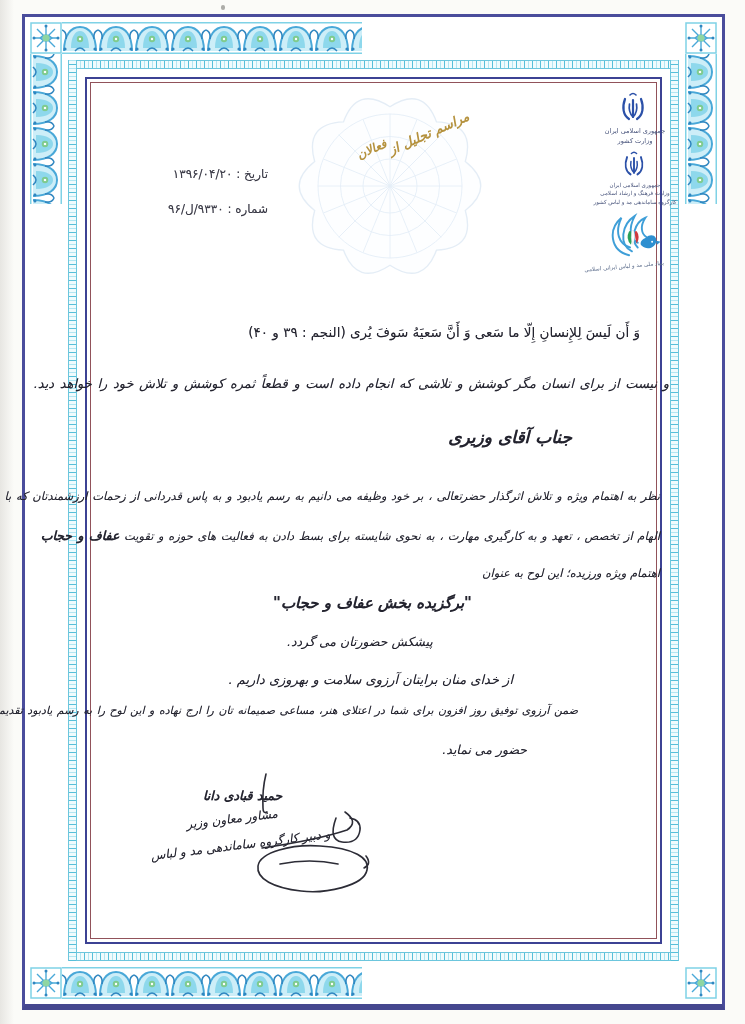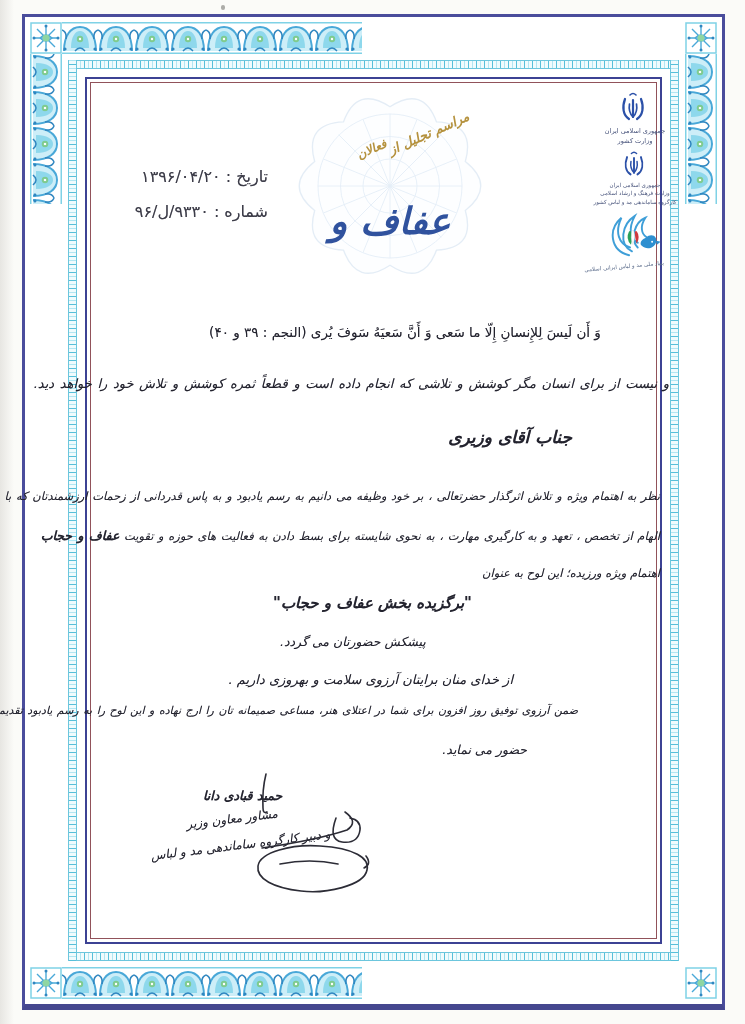--- a/index.html
+++ b/index.html
@@ -36,21 +36,21 @@
   .strip.left{left:43px;} .strip.right{right:43px;}
 
   .frame-navy{position:absolute;top:60px;left:60px;right:60px;bottom:60px;border:2px solid #3c4294;}
   .frame-maroon{position:absolute;top:65px;left:65px;right:65px;bottom:65px;border:1px solid #91525a;}
 
   
   .content{position:absolute;inset:0;direction:rtl;}
   .txt{position:absolute;white-space:nowrap;color:#23232e;text-shadow:0 0 .4px rgba(20,20,40,.35);}
   .cal{font-style:italic;}
 
-  .meta-line{font-size:16px;color:#3c3c48;letter-spacing:.2px;}
+  .meta-line{font-size:12px;color:#3c3c48;letter-spacing:.2px;}
   .date{left:150px;top:167px;width:118px;text-align:right;}
   .number{left:148px;top:202px;width:120px;text-align:right;}
 
   
   .medallion{position:absolute;left:282px;top:78px;width:216px;height:224px;}
   .medallion svg.blob{position:absolute;inset:0;}
   .med-gold{position:absolute;color:#b5923e;font-weight:bold;font-style:italic;text-shadow:none;}
   .med-gold.l1{right:30px;top:30px;font-size:13px;transform:rotate(-24deg);transform-origin:right center;}
   .med-gold.l2{right:112px;top:58px;font-size:12px;transform:rotate(-24deg);transform-origin:right center;}
   .med-blue{position:absolute;left:0;right:0;text-align:center;color:#30529e;font-weight:bold;font-style:italic;text-shadow:none;}
@@ -60,29 +60,29 @@
   
   .logo-caption{position:absolute;text-align:center;color:#46527a;line-height:1.55;white-space:nowrap;text-shadow:none;}
   .cap1{left:588px;top:126px;width:94px;font-size:6.5px;}
   .cap2{left:584px;top:181px;width:102px;font-size:5.5px;line-height:1.5;}
   .cap3{left:588px;top:262px;width:76px;font-size:5.5px;transform:rotate(-5deg);color:#5a6b8a;}
   .logo-svg{position:absolute;}
   .logo1{left:620px;top:92px;}
   .logo2{left:623px;top:151px;}
   .logo3{left:602px;top:212px;}
 
-  .verse{left:170px;top:324px;width:470px;text-align:center;font-size:13.5px;}
+  .verse{left:170px;top:324px;width:470px;font-size:13.5px;}
   .translation{right:76px;top:376px;font-size:13px;word-spacing:1.5px;}
   .recipient{right:173px;top:427px;font-size:17px;font-weight:bold;}
   .para1{right:85px;top:489px;font-size:11.5px;word-spacing:1px;}
   .para2{right:85px;top:528px;font-size:11.5px;word-spacing:1px;}
   .para2 b{font-size:12.5px;}
   .para3{right:85px;top:566px;font-size:11.5px;}
   .award{left:0;right:0;top:594px;text-align:center;font-size:15px;font-weight:bold;}
-  .presented{left:280px;top:634px;font-size:12.5px;font-style:italic;}
+  .presented{left:287px;top:634px;font-size:12.5px;font-style:italic;}
   .wish{right:232px;top:672px;font-size:13px;font-style:italic;}
   .closing1{right:167px;top:704px;font-size:11px;word-spacing:1px;}
   .closing2{right:218px;top:742px;font-size:12.5px;}
 
   .sig-name{left:203px;top:788px;font-size:12.5px;font-weight:bold;}
   .sig-title1{left:186px;top:812px;font-size:12px;transform:rotate(-7deg);}
   .sig-title2{left:150px;top:838px;font-size:12px;transform:rotate(-7deg);}
   .sig-scrawl{position:absolute;left:140px;top:760px;}
 </style>
 </head>
@@ -190,21 +190,20 @@
                Q 9.5 174.4 21.3 132.2 Q -13 105 21.3 77.8 Q 9.5 35.6 53.3 33.8 Q 68.5 -7.2 105 17 Z" fill="#fdfeff" stroke="#e4edf6" stroke-width="1.5"></path>
       <g stroke="#dce9f5" fill="none" opacity="0.75">
         <circle cx="105" cy="105" r="80"></circle>
           <circle cx="105" cy="105" r="55"></circle>
           <circle cx="105" cy="105" r="30"></circle>
         <path d="M105 25 V185 M25 105 H185 M48 48 L162 162 M162 48 L48 162 M75 31 L135 179 M135 31 L75 179 M31 75 L179 135 M31 135 L179 75"></path>
       </g>
     </svg>
     <div class="med-gold l1">مراسم تجلیل از</div>
     <div class="med-gold l2">فعالان</div>
-    <div class="med-blue l2">عفاف و</div>
   </div>
 
   <svg class="logo-svg logo1" width="26" height="30" viewBox="0 0 24 30">
       <use href="#allahSym"></use>
     </svg>
   <div class="logo-caption cap1">
     <div>جمهوری اسلامی ایران</div>
     <div>وزارت کشور</div>
   </div>
 

